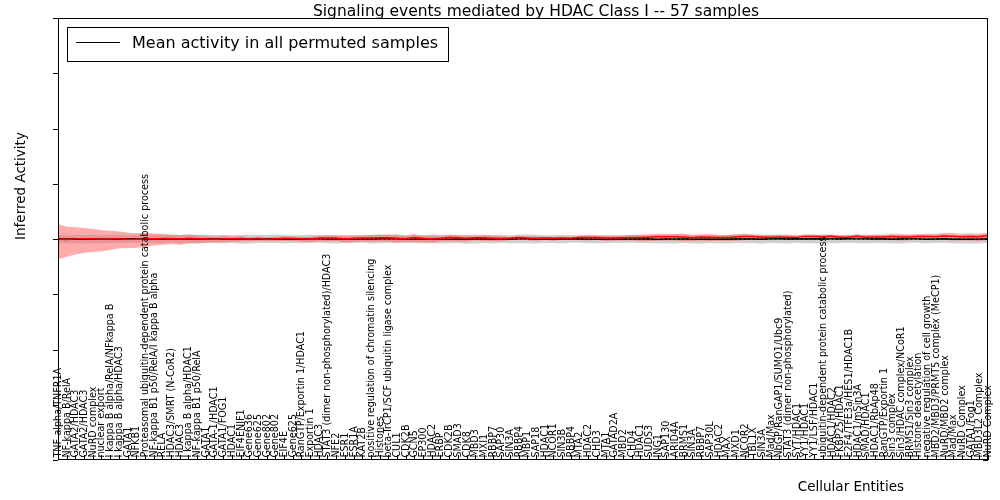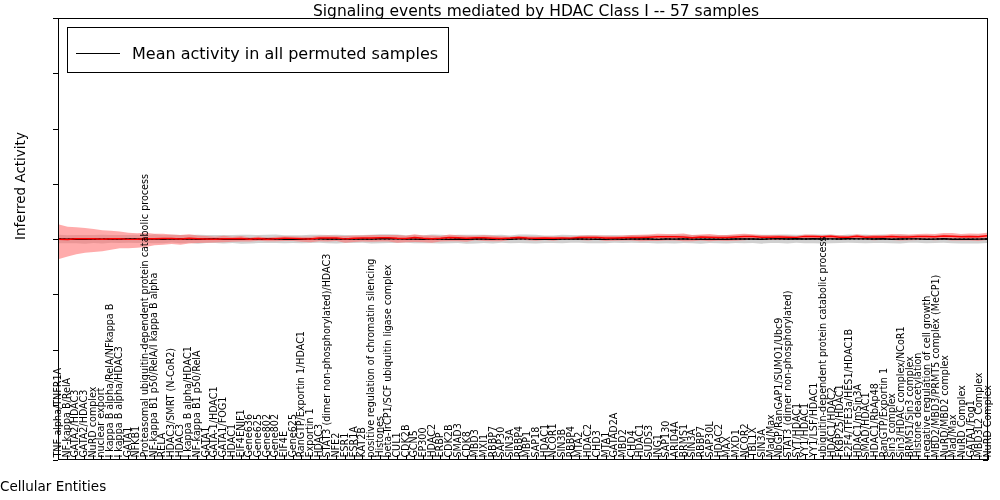--- a/index.html
+++ b/index.html
@@ -38,21 +38,21 @@
     font-size:13.5px;color:#000;
   }
   .ytickmark{
     position:absolute;left:-5px;width:5px;height:0;
     border-top:1.1px solid #000;
   }
 
   
   #xlabel{
     position:absolute;left:0;top:478px;width:904px;
-    text-align:left;font-size:13.5px;color:#000;
+    text-align:right;font-size:13.5px;color:#000;
   }
   #xticks{
     position:absolute;left:58px;top:460px;width:930px;height:40px;
   }
   .xtickwrap{
     position:absolute;top:0;width:0;height:0;
   }
   .xtickmark{
     position:absolute;left:0;top:-5px;height:5px;width:0;
     border-left:1px solid #000;
@@ -65,21 +65,21 @@
     white-space:nowrap;
     font-size:9.6px;
     color:#000;
     line-height:9.6px;
   }
 
   
   #legend{
     position:absolute;left:8px;top:8px;
     border:1.2px solid #000;background:#fff;
-    padding:13px 10px 6px 8px;
+    padding:2px 10px 6px 8px;
     box-sizing:border-box;
   }
   .legend-row{
     display:flex;align-items:center;
     height:25px;
   }
   .legend-swatch{
     width:44px;height:0;margin-right:12px;flex:0 0 auto;
   }
   .legend-swatch.black{border-top:1.3px solid #000;}

